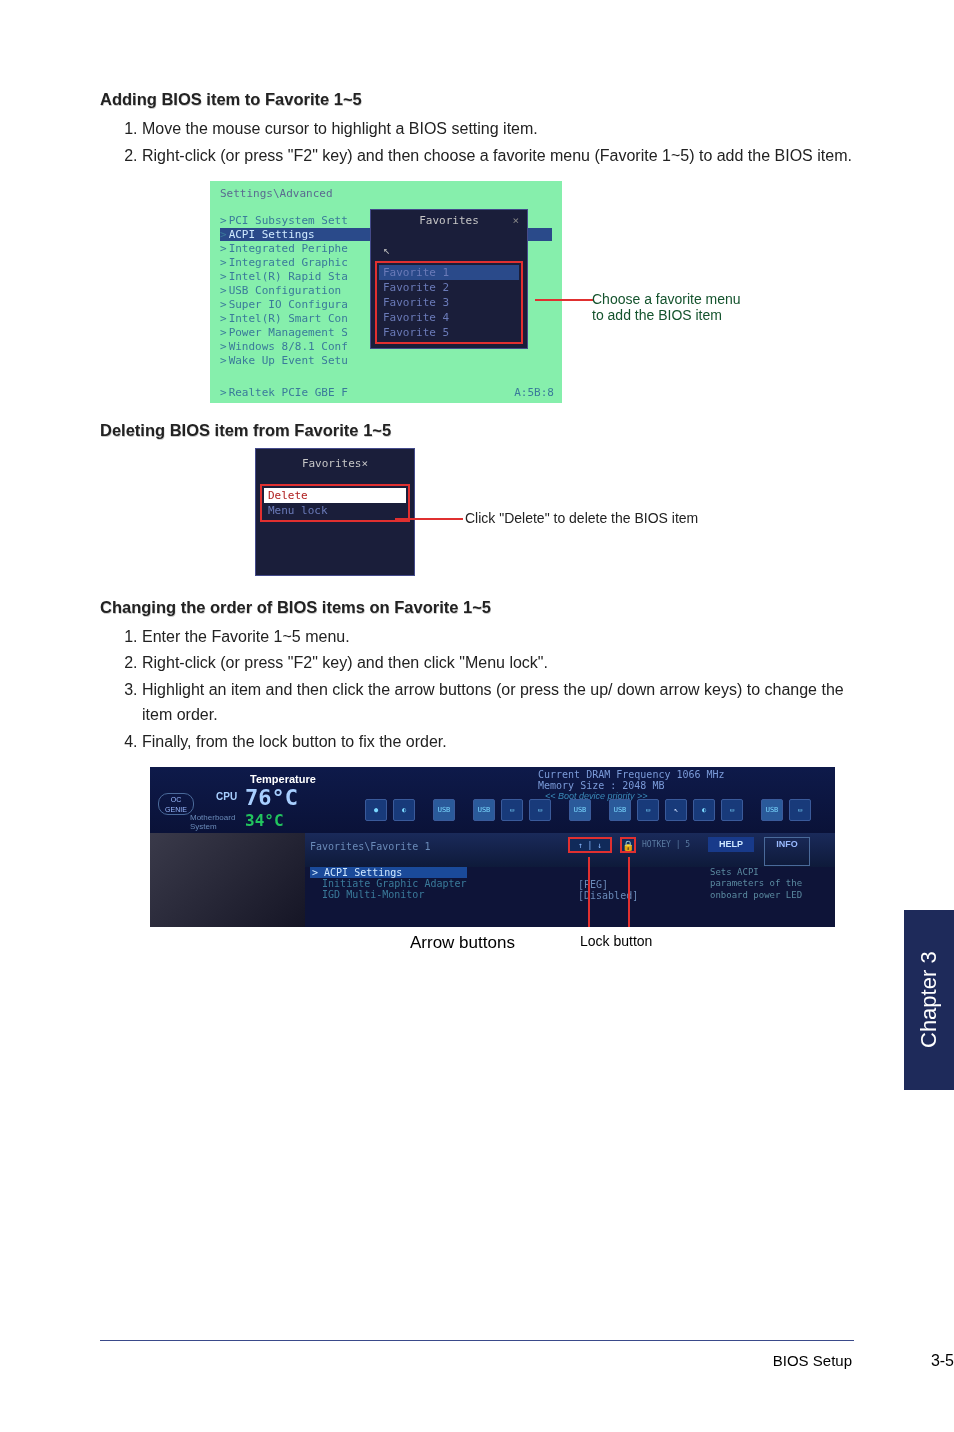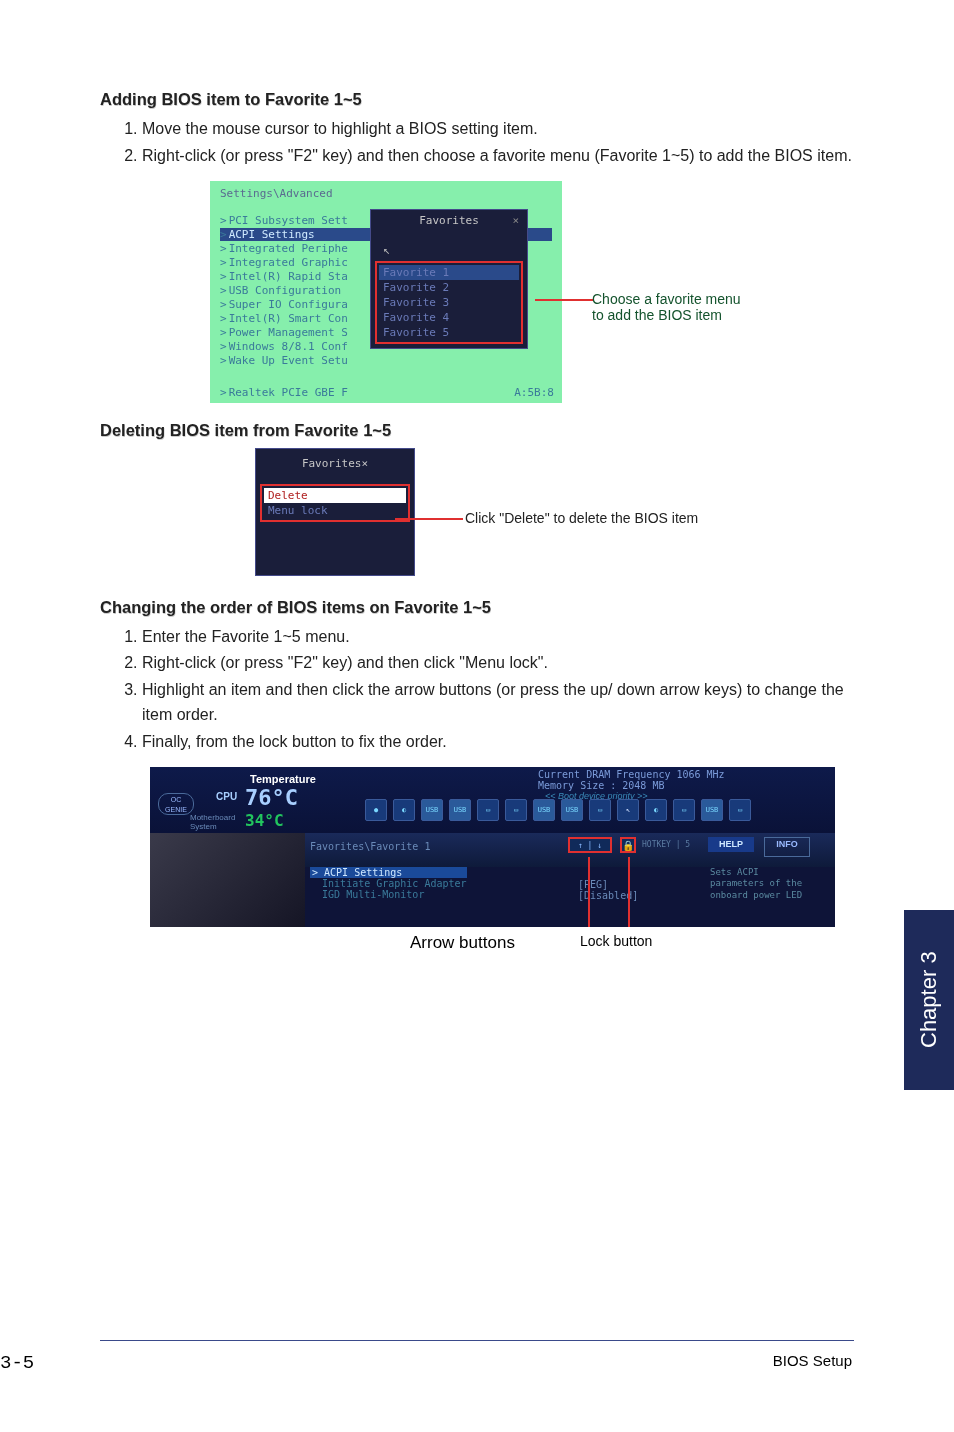--- a/index.html
+++ b/index.html
@@ -89,31 +89,31 @@
     .top-strip { position:absolute; top:0; left:0; right:0; height:66px; background:linear-gradient(#0e1a4a,#0a1238); }
     .temp-label { position:absolute; top:6px; left:100px; color:#fff; font-family:Arial; font-size:11px; font-weight:bold; }
     .cpu-label { position:absolute; top:24px; left:58px; color:#a8cfff; font-family:Arial; font-size:10px; font-weight:bold;margin-left:8px; }
     .mb-label { position:absolute; top:46px; left:40px; color:#6a8ab8; font-family:Arial; font-size:8px; }
     .temp-cpu { position:absolute; top:18px; left:95px; color:#a8cfff; font-family:monospace; font-size:22px; font-weight:bold; }
     .temp-mb { position:absolute; top:44px; left:95px; color:#22c55e; font-family:monospace; font-size:16px; font-weight:bold; }
     .dram-info { position:absolute; top:2px; left:388px; color:#7a9ad8; }
     .boot-pri { position:absolute; top:24px; left:395px; color:#3a8ab8; font-family:Arial; font-size:9px; font-style:italic; }
     .icon-row { position:absolute; top:32px; left:215px; display:flex; gap:6px; }
     .icon-row .ico { width:22px; height:22px; background:#183a7a; border:1px solid #3a5a9a; border-radius:2px; display:flex; align-items:center; justify-content:center; color:#7ad8ff; font-size:7px; }
-    .icon-row .ico.usb { background:#2a5a9a; }
+    .icon-row .ico.usb { background:#2a5a9a;margin-left:12px; }
     .icon-row .cursor-ico { color:#d0e0ff; }
     .oc-genie { position:absolute; top:26px; left:8px; width:36px; height:22px; border:1px solid #4a6a9a; border-radius:10px; color:#9abaff; font-family:Arial; font-size:7px; text-align:center; line-height:10px; padding-top:1px;}
     .mid-row { position:absolute; top:66px; left:0; right:0; height:34px; background:linear-gradient(#1a2a5a,#0e1a3a); }
     .mid-gray { position:absolute; top:66px; left:0; width:155px; height:94px; background:linear-gradient(135deg,#3a3a4a,#151525); }
     .fav-title { position:absolute; top:74px; left:160px; color:#6a8ab8; }
     .arrows-box { position:absolute; top:70px; left:418px; width:44px; height:16px; border:2px solid #e03030; background:#102a5a; color:#8abaff; text-align:center; font-size:8px; line-height:14px; }
     .lock-box { position:absolute; top:70px; left:470px; width:16px; height:16px; border:2px solid #e03030; background:#102a5a; color:#cfe8ff; text-align:center; font-size:10px; line-height:14px;}
     .hotkey-lbl { position:absolute; top:73px; left:492px; color:#5a7aa0; font-size:8px; }
     .help-btn { position:absolute; top:70px; left:558px; width:46px; height:15px; background:#183a8a; color:#cfe8ff; text-align:center; font-family:Arial; font-size:9px; font-weight:bold; line-height:15px; }
-    .info-btn { position:absolute; top:70px; left:614px; width:46px; height:20px; border:1px solid #4a6a9a; color:#9abaff; text-align:center; font-family:Arial; font-size:9px; font-weight:bold; line-height:13px; }
+    .info-btn { position:absolute; top:70px; left:614px; width:46px; height:29px; border:1px solid #4a6a9a; color:#9abaff; text-align:center; font-family:Arial; font-size:9px; font-weight:bold; line-height:13px; }
     .settings-list { position:absolute; top:100px; left:160px; color:#3a7a9a; }
     .settings-list .sel { background:#1a4a9a; color:#cfe8ff; padding:0 2px; }
     .vals-col { position:absolute; top:112px; left:428px; color:#6a8ab8; }
     .help-text { position:absolute; top:100px; left:560px; color:#5a8aa0; font-size:9px; line-height:1.3; }
     .cap-arrow { position:absolute; left:260px; top:166px; font-size:17px; }
     .cap-lock { position:absolute; left:430px; top:166px; font-size:14px; }
     .redline-arr { position:absolute; left:438px; top:90px; width:2px; height:72px; background:#e03030; }
     .redline-lk { position:absolute; left:478px; top:90px; width:2px; height:72px; background:#e03030; }
 
     
@@ -124,21 +124,21 @@
       color:#fff; font-size:22px;
       display:flex; align-items:center; justify-content:center;
       writing-mode: vertical-rl;
       transform: rotate(180deg);
     }
     
     .footer-line {
       position:absolute; left:100px; right:100px; top:1340px;
       height:1px; background:#3a4a8a;
     }
-    .page-num { position:absolute; left:0; right:0; top:1352px; text-align:left; font-size:19px;font-family:Liberation Mono, monospace; }
+    .page-num { position:absolute; left:0; right:0; top:1352px; text-align:right; font-size:16px; }
     .bios-setup { position:absolute; right:102px; top:1352px; font-size:15px; }
   </style>
 </head>
 <body>
 
 <div class="content">
 
   <div class="section-title">Adding BIOS item to Favorite 1~5</div>
   <ol>
     <li>Move the mouse cursor to highlight a BIOS setting item.</li>

